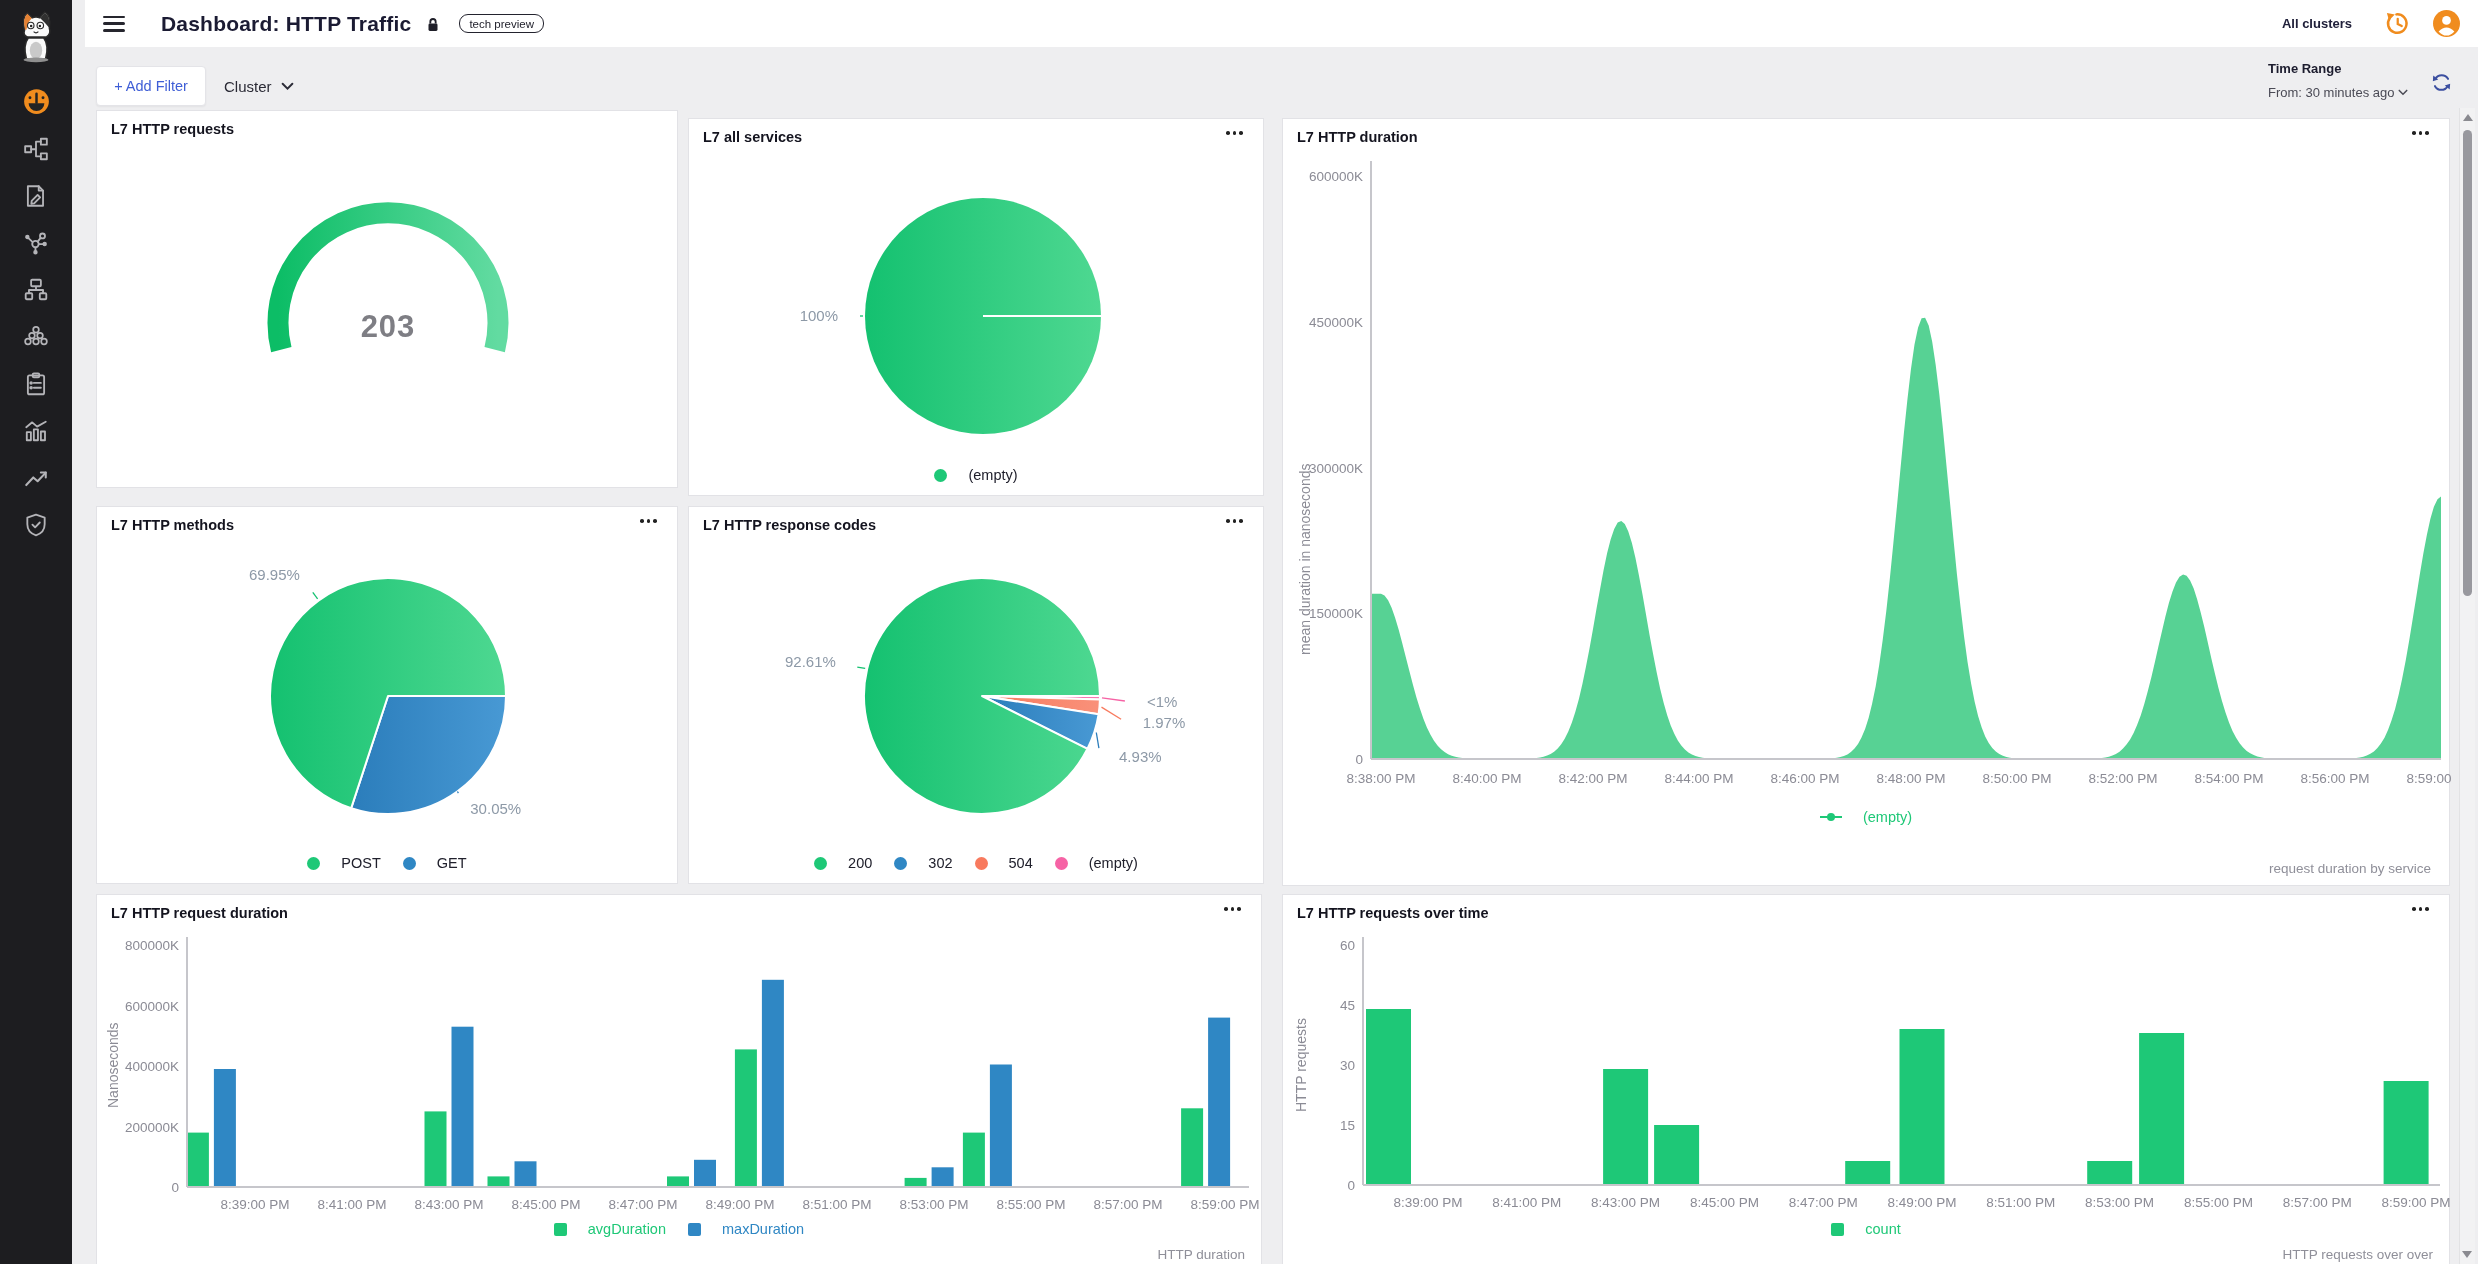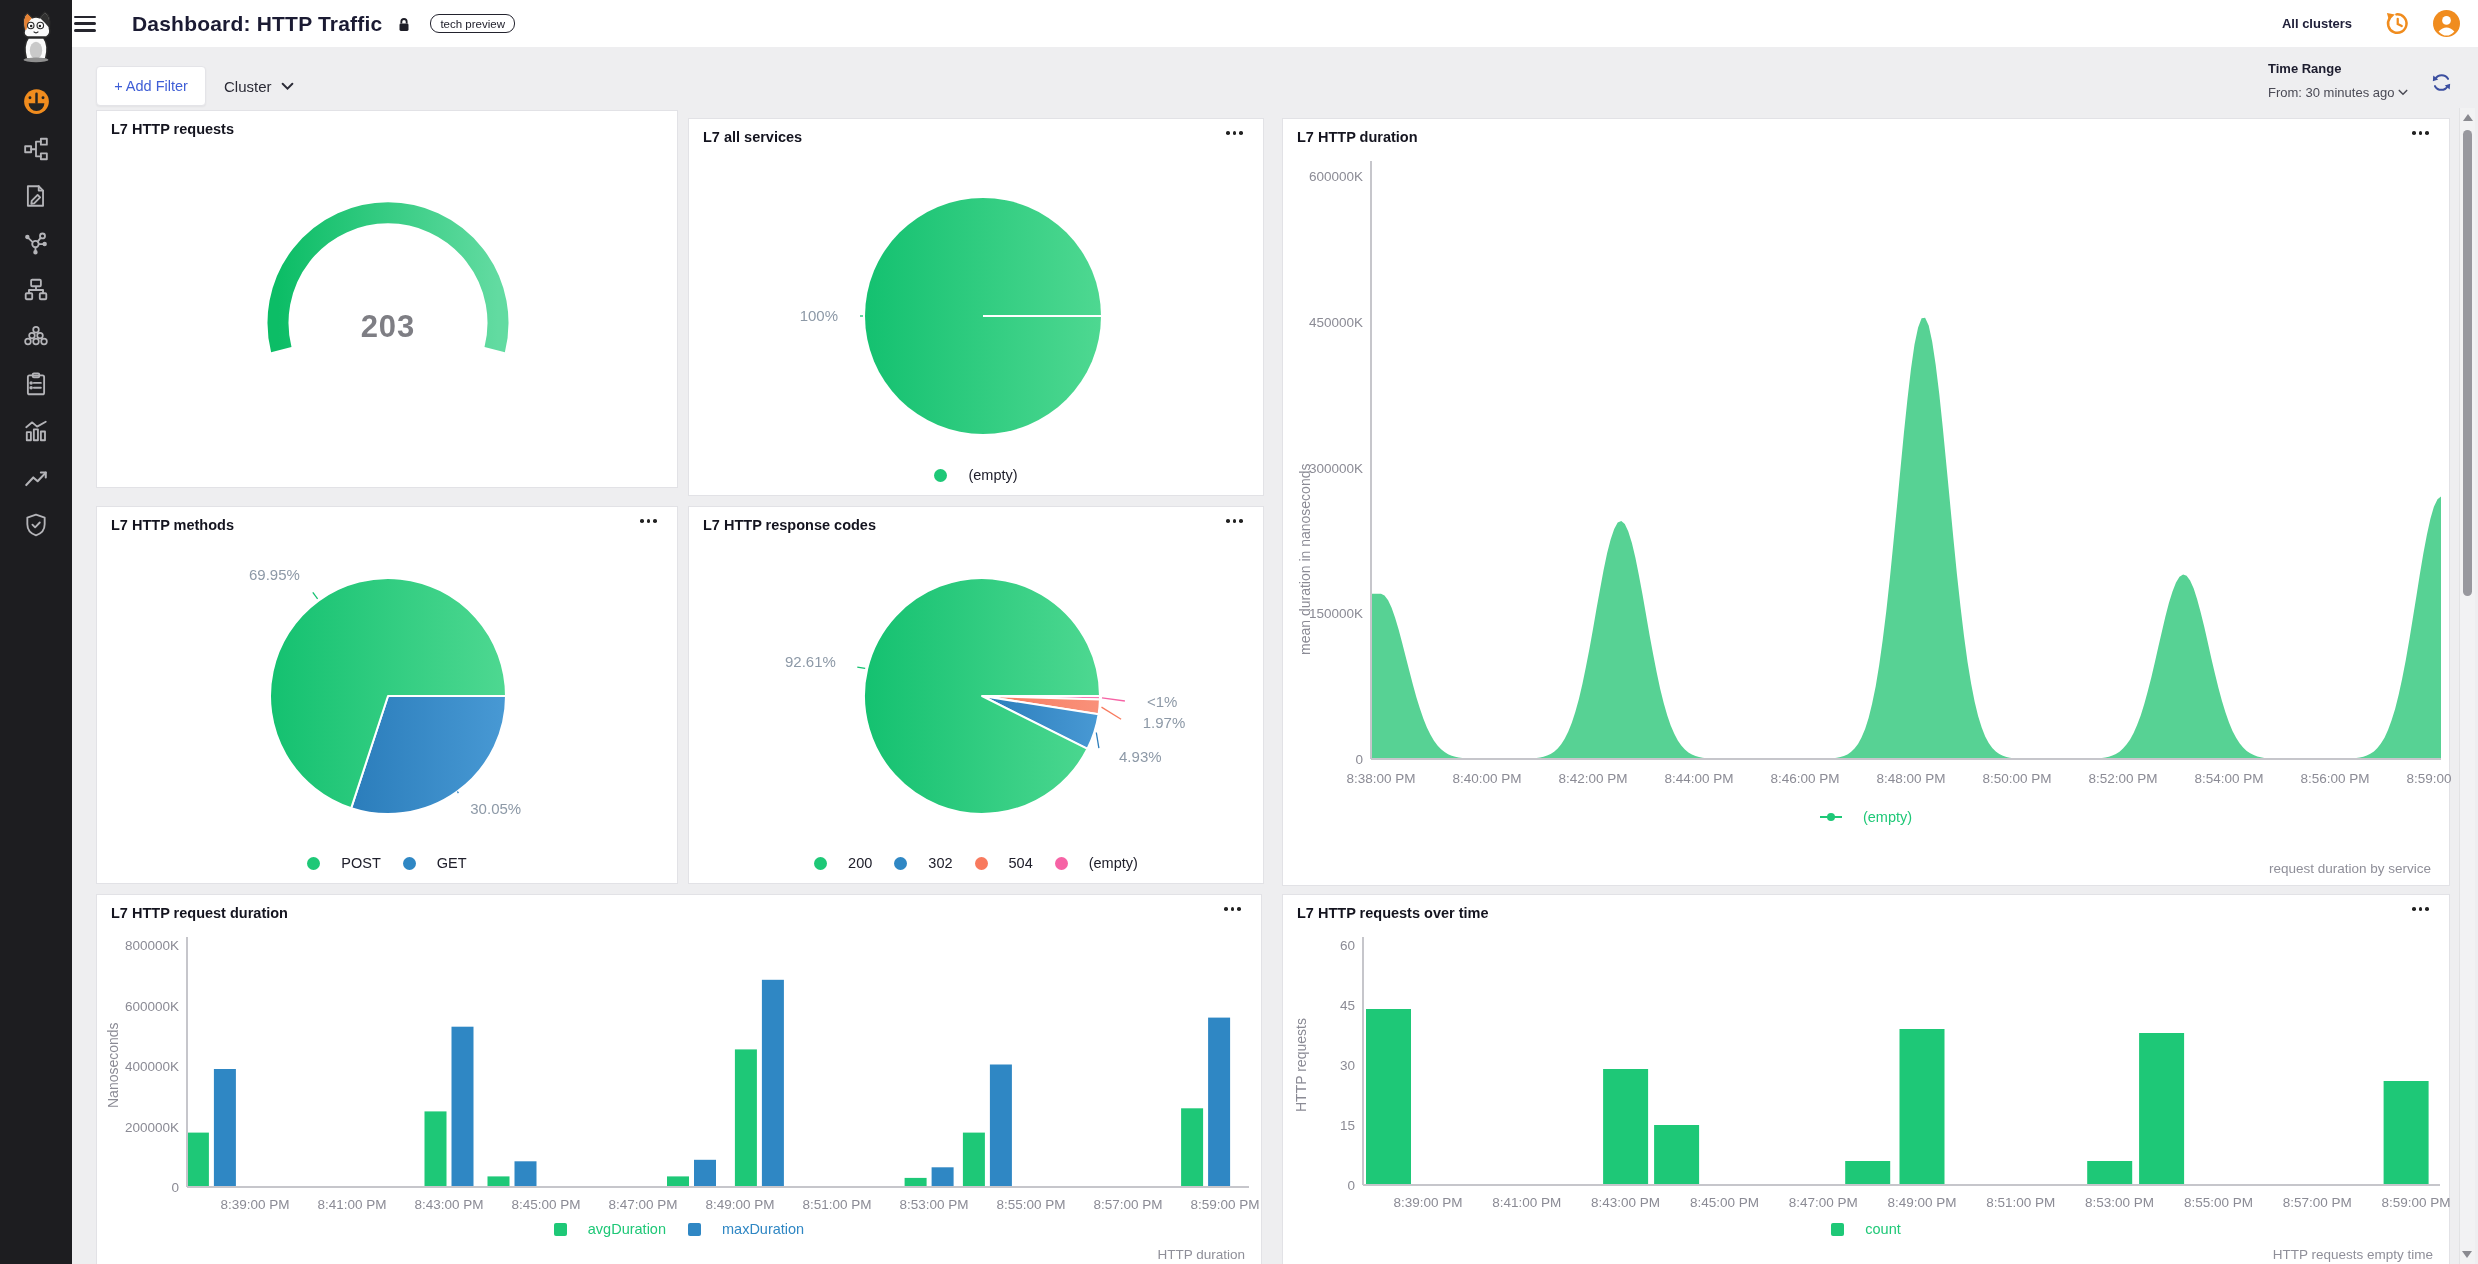--- a/index.html
+++ b/index.html
@@ -6,21 +6,21 @@
   html,body{width:2478px;height:1264px;overflow:hidden}
   body{position:relative;background:#eeeef0;font-family:"Liberation Sans",sans-serif;-webkit-font-smoothing:antialiased}
 
   
   .sidebar{position:absolute;left:0;top:0;width:72px;height:1264px;background:#1d1d20;z-index:5}
   .logo{position:absolute;left:15px;top:8px}
   .nav{position:absolute;top:88px;left:0;width:72px;display:flex;flex-direction:column;align-items:center;gap:20px}
   .nav-item{width:27px;height:27px;cursor:pointer;display:flex;align-items:center;justify-content:center}
 
   
-  .header{position:absolute;left:56px;top:0;right:0;height:47px;background:#fff;display:flex;align-items:center;padding:0 18px;z-index:4}
+  .header{position:absolute;left:85px;top:0;right:0;height:47px;background:#fff;display:flex;align-items:center;padding:0 18px;z-index:4}
   .hamburger{width:22px;height:16px;display:flex;flex-direction:column;justify-content:space-between;cursor:pointer}
   .hamburger i{display:block;height:2.6px;background:#26262e;border-radius:2px}
   .page-title{margin-left:36px;font-size:21px;font-weight:800;color:#1b1b33;letter-spacing:.2px}
   .lock{margin-left:12px}
   .badge{margin-left:16px;font-size:11.5px;color:#23232e;border:1.4px solid #23232e;border-radius:9px;padding:2.5px 9px;font-weight:500}
   .clusters{margin-left:auto;font-size:13px;font-weight:700;color:#20203a;cursor:pointer}
   .hist{margin-left:32px;cursor:pointer}
   .avatar{margin-left:22px;cursor:pointer}
 
   
@@ -477,20 +477,20 @@
       <text x="1034.1999999999998" y="312" text-anchor="middle" font-size="13.5" fill="#8b8b95" font-family="Liberation Sans, sans-serif">8:57:00 PM</text>
       <text x="1133" y="312" text-anchor="middle" font-size="13.5" fill="#8b8b95" font-family="Liberation Sans, sans-serif">8:59:00 PM</text>
     </svg>
   <div class="ytitle" style="left:10px;top:70px;height:200px">HTTP requests</div>
   <div class="legend" id="leg-g" style="top:326px">
       <span class="legend-item">
         <span class="lm-square" style="background: rgb(30, 200, 119);"></span>
         <span style="color: rgb(30, 200, 119);">count</span>
       </span>
     </div>
-  <div class="footer-note" style="right:16px;top:352px">HTTP requests empty time</div>
+  <div class="footer-note" style="right:16px;top:352px">HTTP requests over over</div>
 </div>
 
 <div class="scrollbar">
   <div class="sb-up"></div>
   <div class="sb-thumb"></div>
   <div class="sb-down"></div>
 </div>
 
 </body></html>

